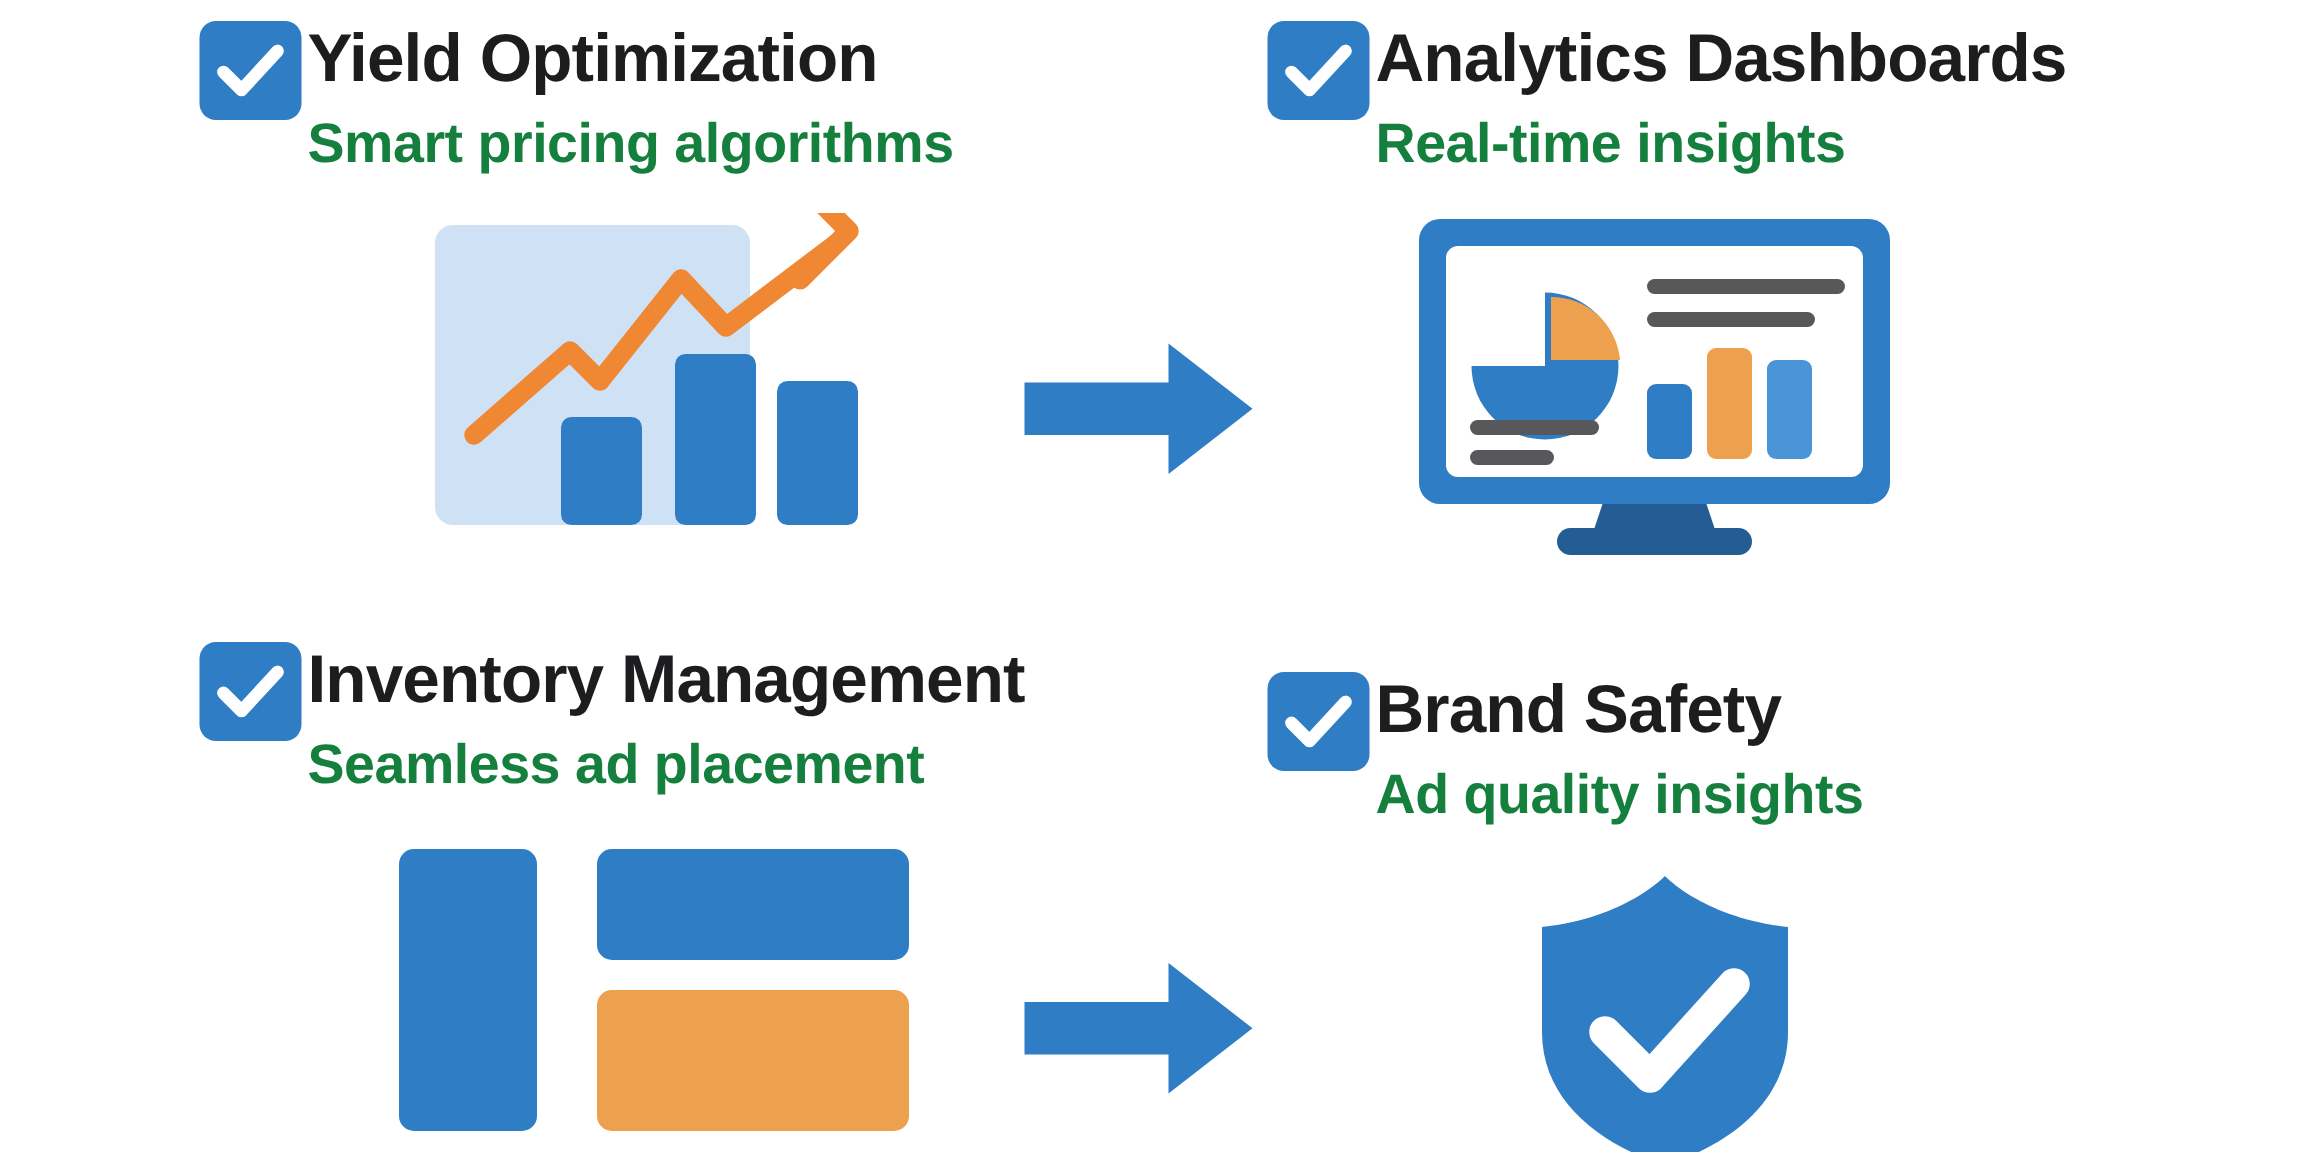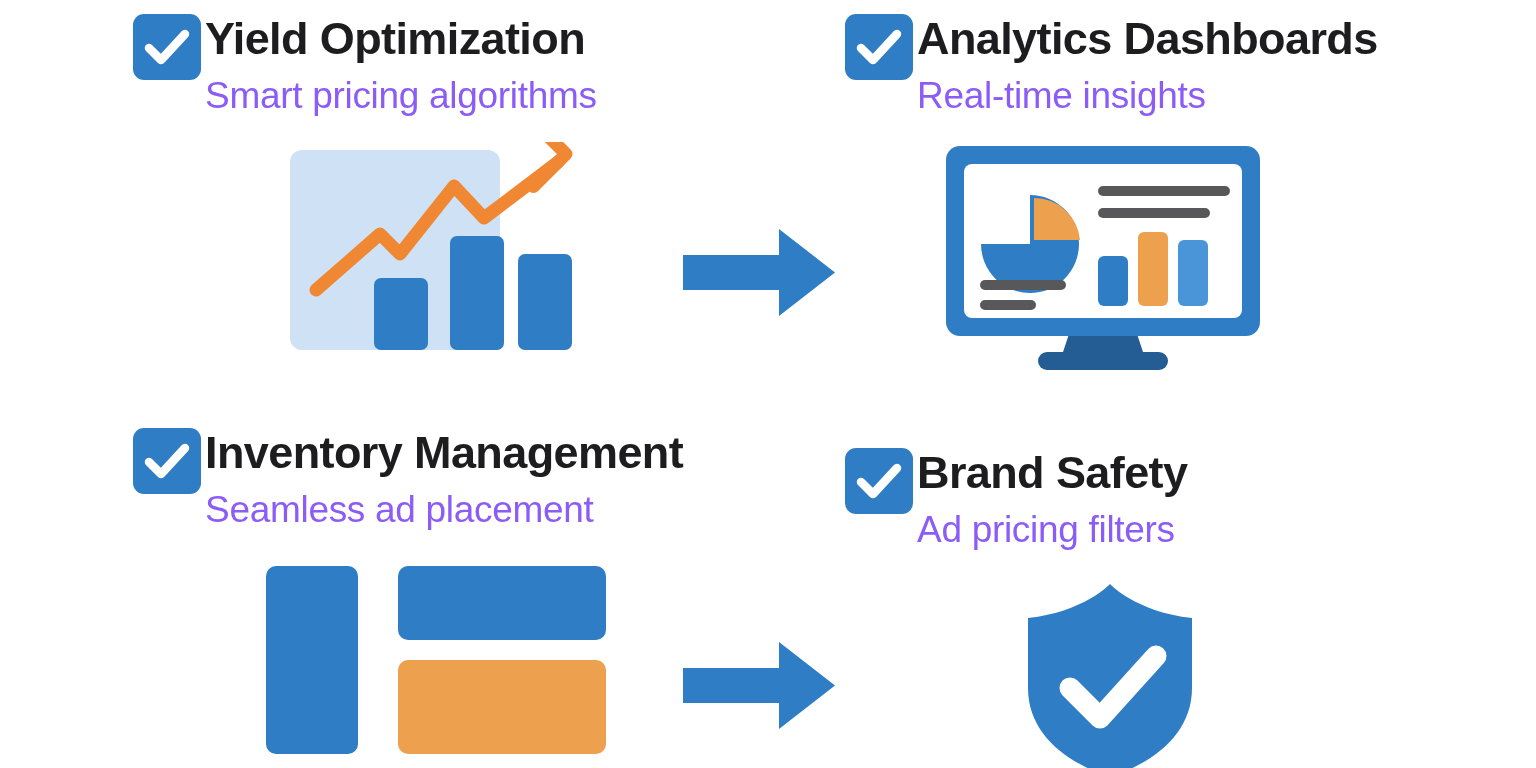--- a/index.html
+++ b/index.html
@@ -60,22 +60,22 @@
   .title {
     font-size: 45px;
     font-weight: bold;
     color: #1d1d1f;
     line-height: 1.06;
     letter-spacing: -0.6px;
     white-space: nowrap;
   }
   .subtitle {
     font-size: 37px;
-    font-weight: normal;
-    color: #8b5cf6;
+    font-weight: bold;
+    color: #15803d;
     line-height: 1.15;
     letter-spacing: -0.3px;
     white-space: nowrap;
     margin-top: 12px;
   }
 
   
   .art { position: absolute; }
   .quad-tl .art { left: 282px; top: 142px; }
   .quad-tr .art { left: 232px; top: 140px; }
@@ -179,21 +179,21 @@
 
   <div class="quad quad-br">
     <div class="head-row">
       <div class="checkbox">
         <svg width="68" height="66" viewBox="0 0 68 66" aria-hidden="true">
           <path d="M16 34 L28 46 L52 20" fill="none" stroke="#ffffff" stroke-width="8.5" stroke-linecap="round" stroke-linejoin="round"></path>
         </svg>
       </div>
       <div class="texts">
         <div class="title">Brand Safety</div>
-        <div class="subtitle">Ad pricing filters</div>
+        <div class="subtitle">Ad quality insights</div>
       </div>
     </div>
 
     <div class="art">
       <svg width="188" height="200" viewBox="0 0 188 200" aria-hidden="true">
         <path d="M94 4
                  C 94 4, 120 32, 176 38
                  L176 108
                  C 176 156, 134 184, 94 197
                  C 54 184, 12 156, 12 108

